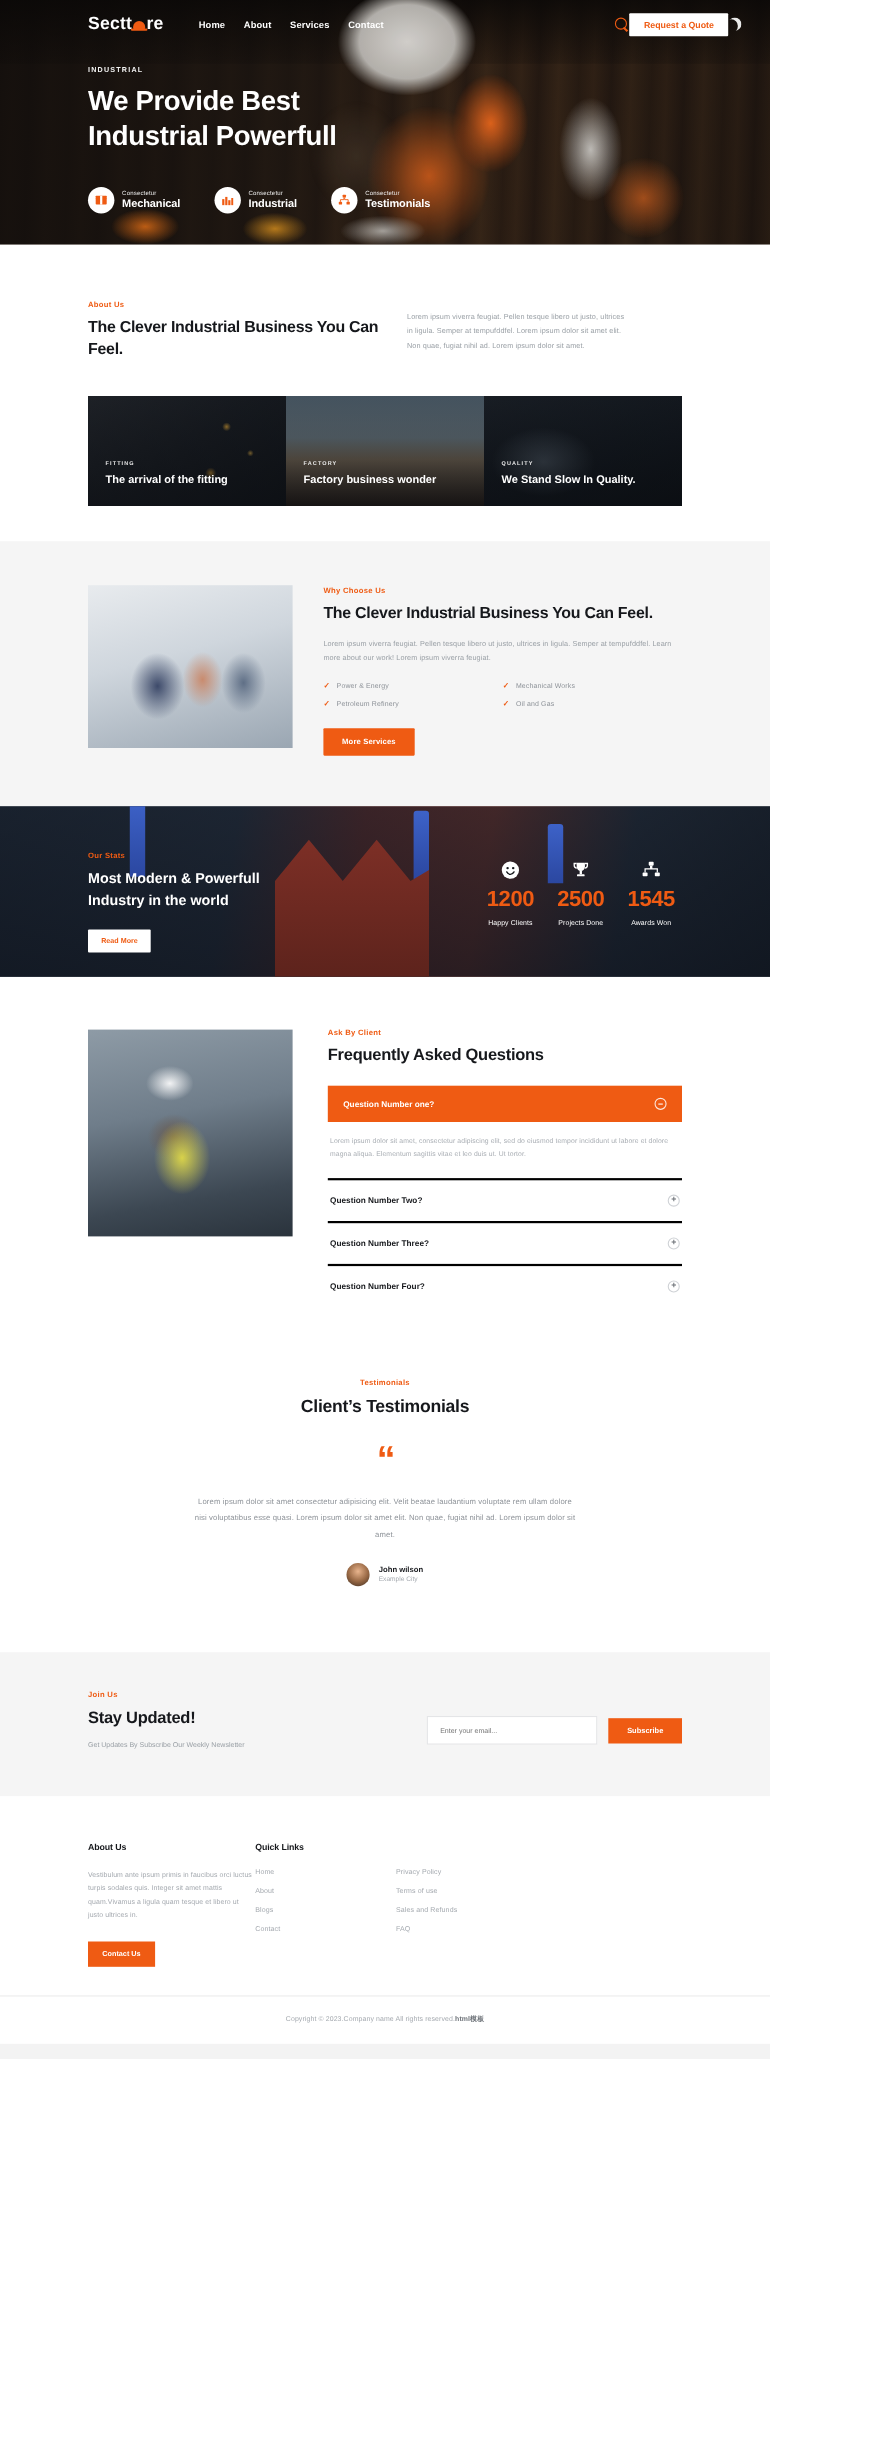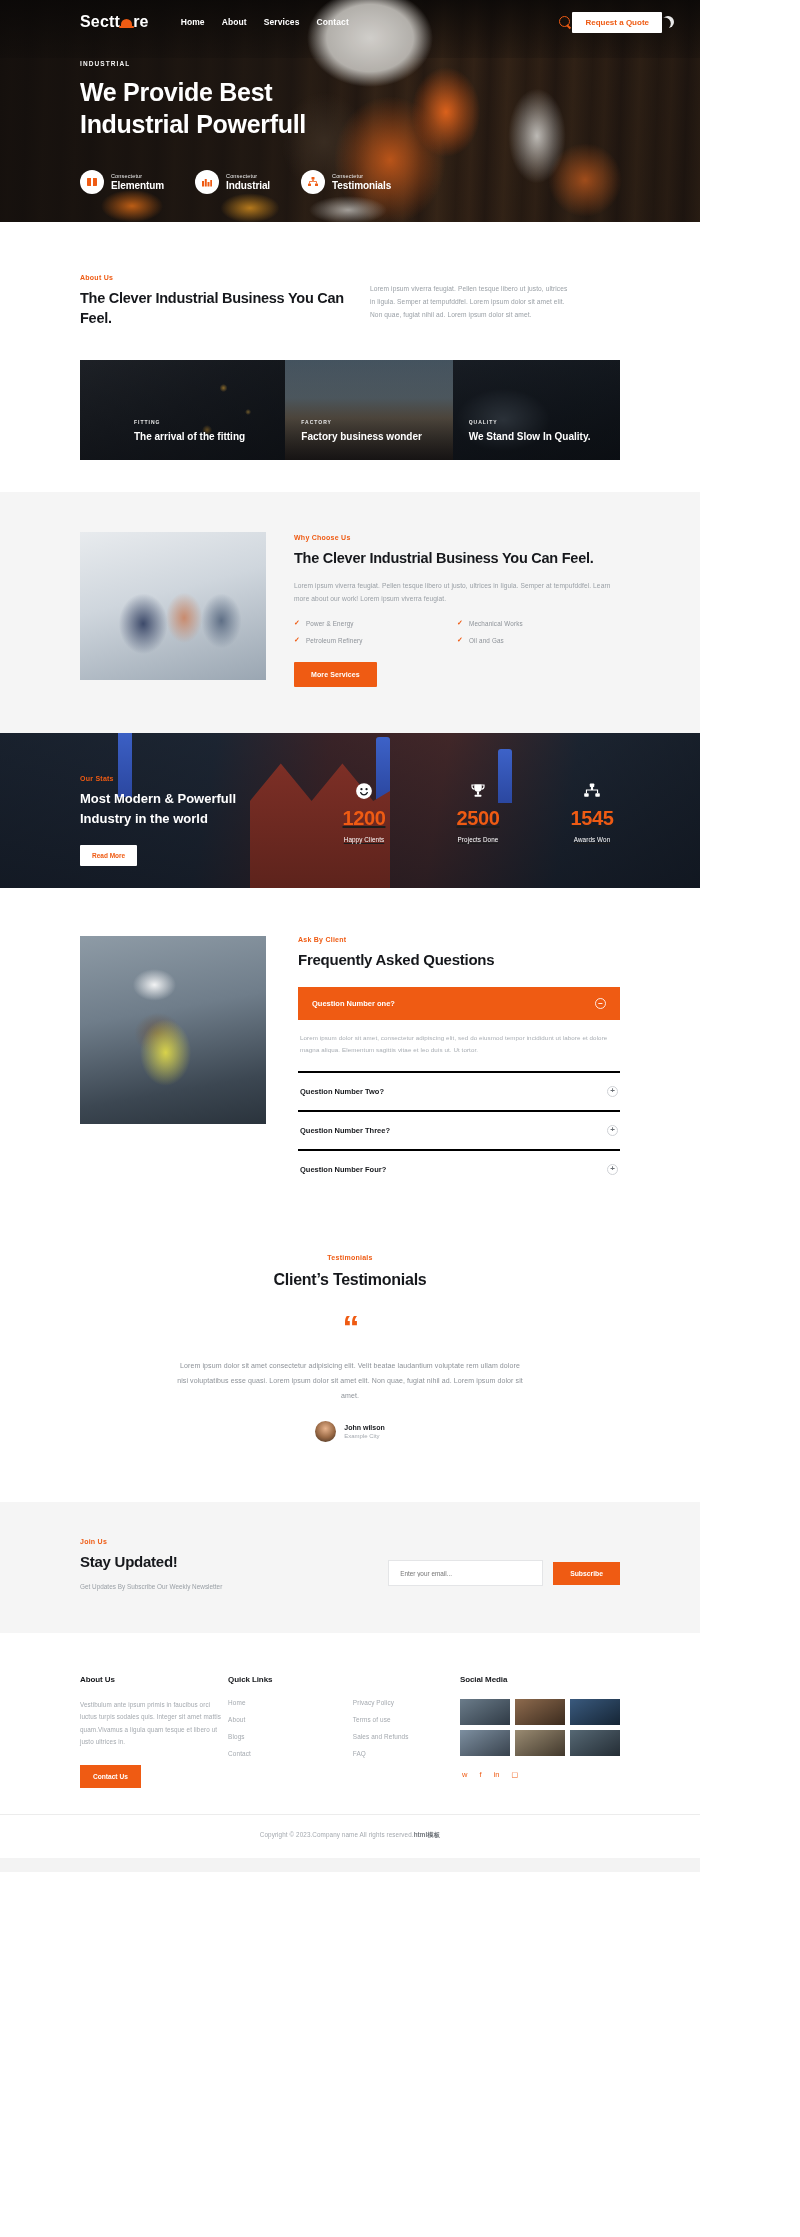--- a/index.html
+++ b/index.html
@@ -135,21 +135,21 @@
   .cards{display:flex;margin-top:32px;height:100px;}
   .card{flex:1;position:relative;overflow:hidden;display:flex;align-items:flex-end;}
   .card .ov{position:absolute;inset:0;background:linear-gradient(180deg,rgba(10,12,16,.30),rgba(10,12,16,.62));}
   .card .ct{position:relative;z-index:2;padding:0 16px 16px;}
   .card .ce{font-size:5px;font-weight:700;color:#e8e8e8;letter-spacing:1px;margin-bottom:5px;}
   .card .ch{font-size:10px;font-weight:800;color:#fff;line-height:1.42;}
   .c1{background:
       radial-gradient(circle 4px at 70% 28%,#d8a23a 0%,rgba(180,130,40,0) 100%),
       radial-gradient(circle 3px at 82% 52%,#caa045 0%,rgba(180,130,40,0) 100%),
       radial-gradient(circle 5px at 62% 70%,#c49030 0%,rgba(180,130,40,0) 100%),
-      linear-gradient(140deg,#262a30 0%,#1b1f25 50%,#13171c 100%); padding-left: 38px;}
+      linear-gradient(140deg,#262a30 0%,#1b1f25 50%,#13171c 100%);}
   .c2{background:
       linear-gradient(180deg,#5d7180 0%,#7b8c95 38%,#8a7a64 58%,#2a2019 100%);}
   .c3{background:
       radial-gradient(ellipse 60px 40px at 30% 60%,#4a5560 0%,rgba(30,36,44,0) 78%),
       linear-gradient(160deg,#1e242c 0%,#141a21 60%,#0e1318 100%);}
 
   
   .why{background:#f5f5f5;margin-top:32px;padding:40px 80px 46px;display:flex;gap:28px;}
   .why-img{
     width:186px;height:148px;flex:none;
@@ -182,21 +182,21 @@
   .stats .cw{position:absolute;background:linear-gradient(180deg,#7d2f26,#5d231c);}
   .stats-in{position:relative;z-index:3;display:flex;align-items:center;padding:42px 68px 0 80px;}
   .stats-l{width:210px;}
   .stats-l .eyebrow{color:#ef5b13;}
   .stats-l h2{color:#fff;font-size:13px;line-height:1.5;}
   .read-more{
     display:inline-block;margin-top:17px;background:#fff;color:#ef5b13;
     font-size:6.5px;font-weight:700;padding:7px 12px;border:none;border-radius:1px;
     cursor:pointer;font-family:inherit;
   }
-  .stats-r{display:flex;gap:50px;margin-left:auto;padding-right:8px;padding-bottom:18px;text-decoration:underline;}
+  .stats-r{display:flex;margin-left:auto;padding-right:8px;padding-bottom:18px;}
   .stat{text-align:center;width:64px;}
   .stat .sic{height:22px;display:flex;align-items:center;justify-content:center;margin-bottom:6px;}
   .stat .num{font-size:20px;font-weight:800;color:#ef5b13;letter-spacing:-.4px;line-height:1;}
   .stat .lab{font-size:6.3px;color:#fff;margin-top:8px;letter-spacing:.1px;}
 
   
   .faq{display:flex;gap:32px;padding:48px 80px 0;}
   .faq-img{
     width:186px;height:188px;flex:none;
     background:
@@ -329,21 +329,21 @@
         <div class="feat">
           <span class="feat-ic">
             <svg width="12" height="12" viewBox="0 0 24 24">
                 <rect x="2" y="7" width="20" height="13" rx="1.5" fill="#ef5b13"></rect>
                 <rect x="2" y="4" width="20" height="4" rx="1" fill="#ef5b13"></rect>
                 <rect x="10" y="4" width="4" height="16" fill="#fff"></rect>
               </svg>
           </span>
           <span>
             <span class="feat-sub" style="display:block">Consectetur</span>
-            <span class="feat-t" style="display:block">Elementum</span>
+            <span class="feat-t" style="display:block">Mechanical</span>
           </span>
         </div>
         <div class="feat">
           <span class="feat-ic">
             <svg width="12" height="12" viewBox="0 0 24 24">
                 <rect x="2" y="10" width="4" height="11" fill="#ef5b13"></rect>
                 <rect x="7.5" y="6" width="4" height="15" fill="#ef5b13"></rect>
                 <rect x="13" y="12" width="4" height="9" fill="#ef5b13"></rect>
                 <rect x="18.5" y="8" width="3.5" height="13" fill="#ef5b13"></rect>
               </svg>
@@ -561,37 +561,20 @@
       </div>
 
       <div class="f-col f-links2">
         <div class="f-h" style="visibility:hidden">&nbsp;</div>
         <div class="f-li">Privacy Policy</div>
         <div class="f-li">Terms of use</div>
         <div class="f-li">Sales and Refunds</div>
         <div class="f-li">FAQ</div>
       </div>
 
-      <div class="f-col f-social">
-        <div class="f-h">Social Media</div>
-        <div class="thumbs">
-          <div class="thumb t1"></div>
-          <div class="thumb t2"></div>
-          <div class="thumb t3"></div>
-          <div class="thumb t4"></div>
-          <div class="thumb t5"></div>
-          <div class="thumb t6"></div>
-        </div>
-        <div class="socials">
-          <span class="soc">w</span>
-          <span class="soc">f</span>
-          <span class="soc">in</span>
-          <span class="soc">▢</span>
-        </div>
-      </div>
     </div>
 
     <div class="copy">
       <span>Copyright © 2023.Company name All rights reserved.</span><b>html模板</b>
     </div>
     <div class="tail"></div>
   </footer>
 
 </div>
 

